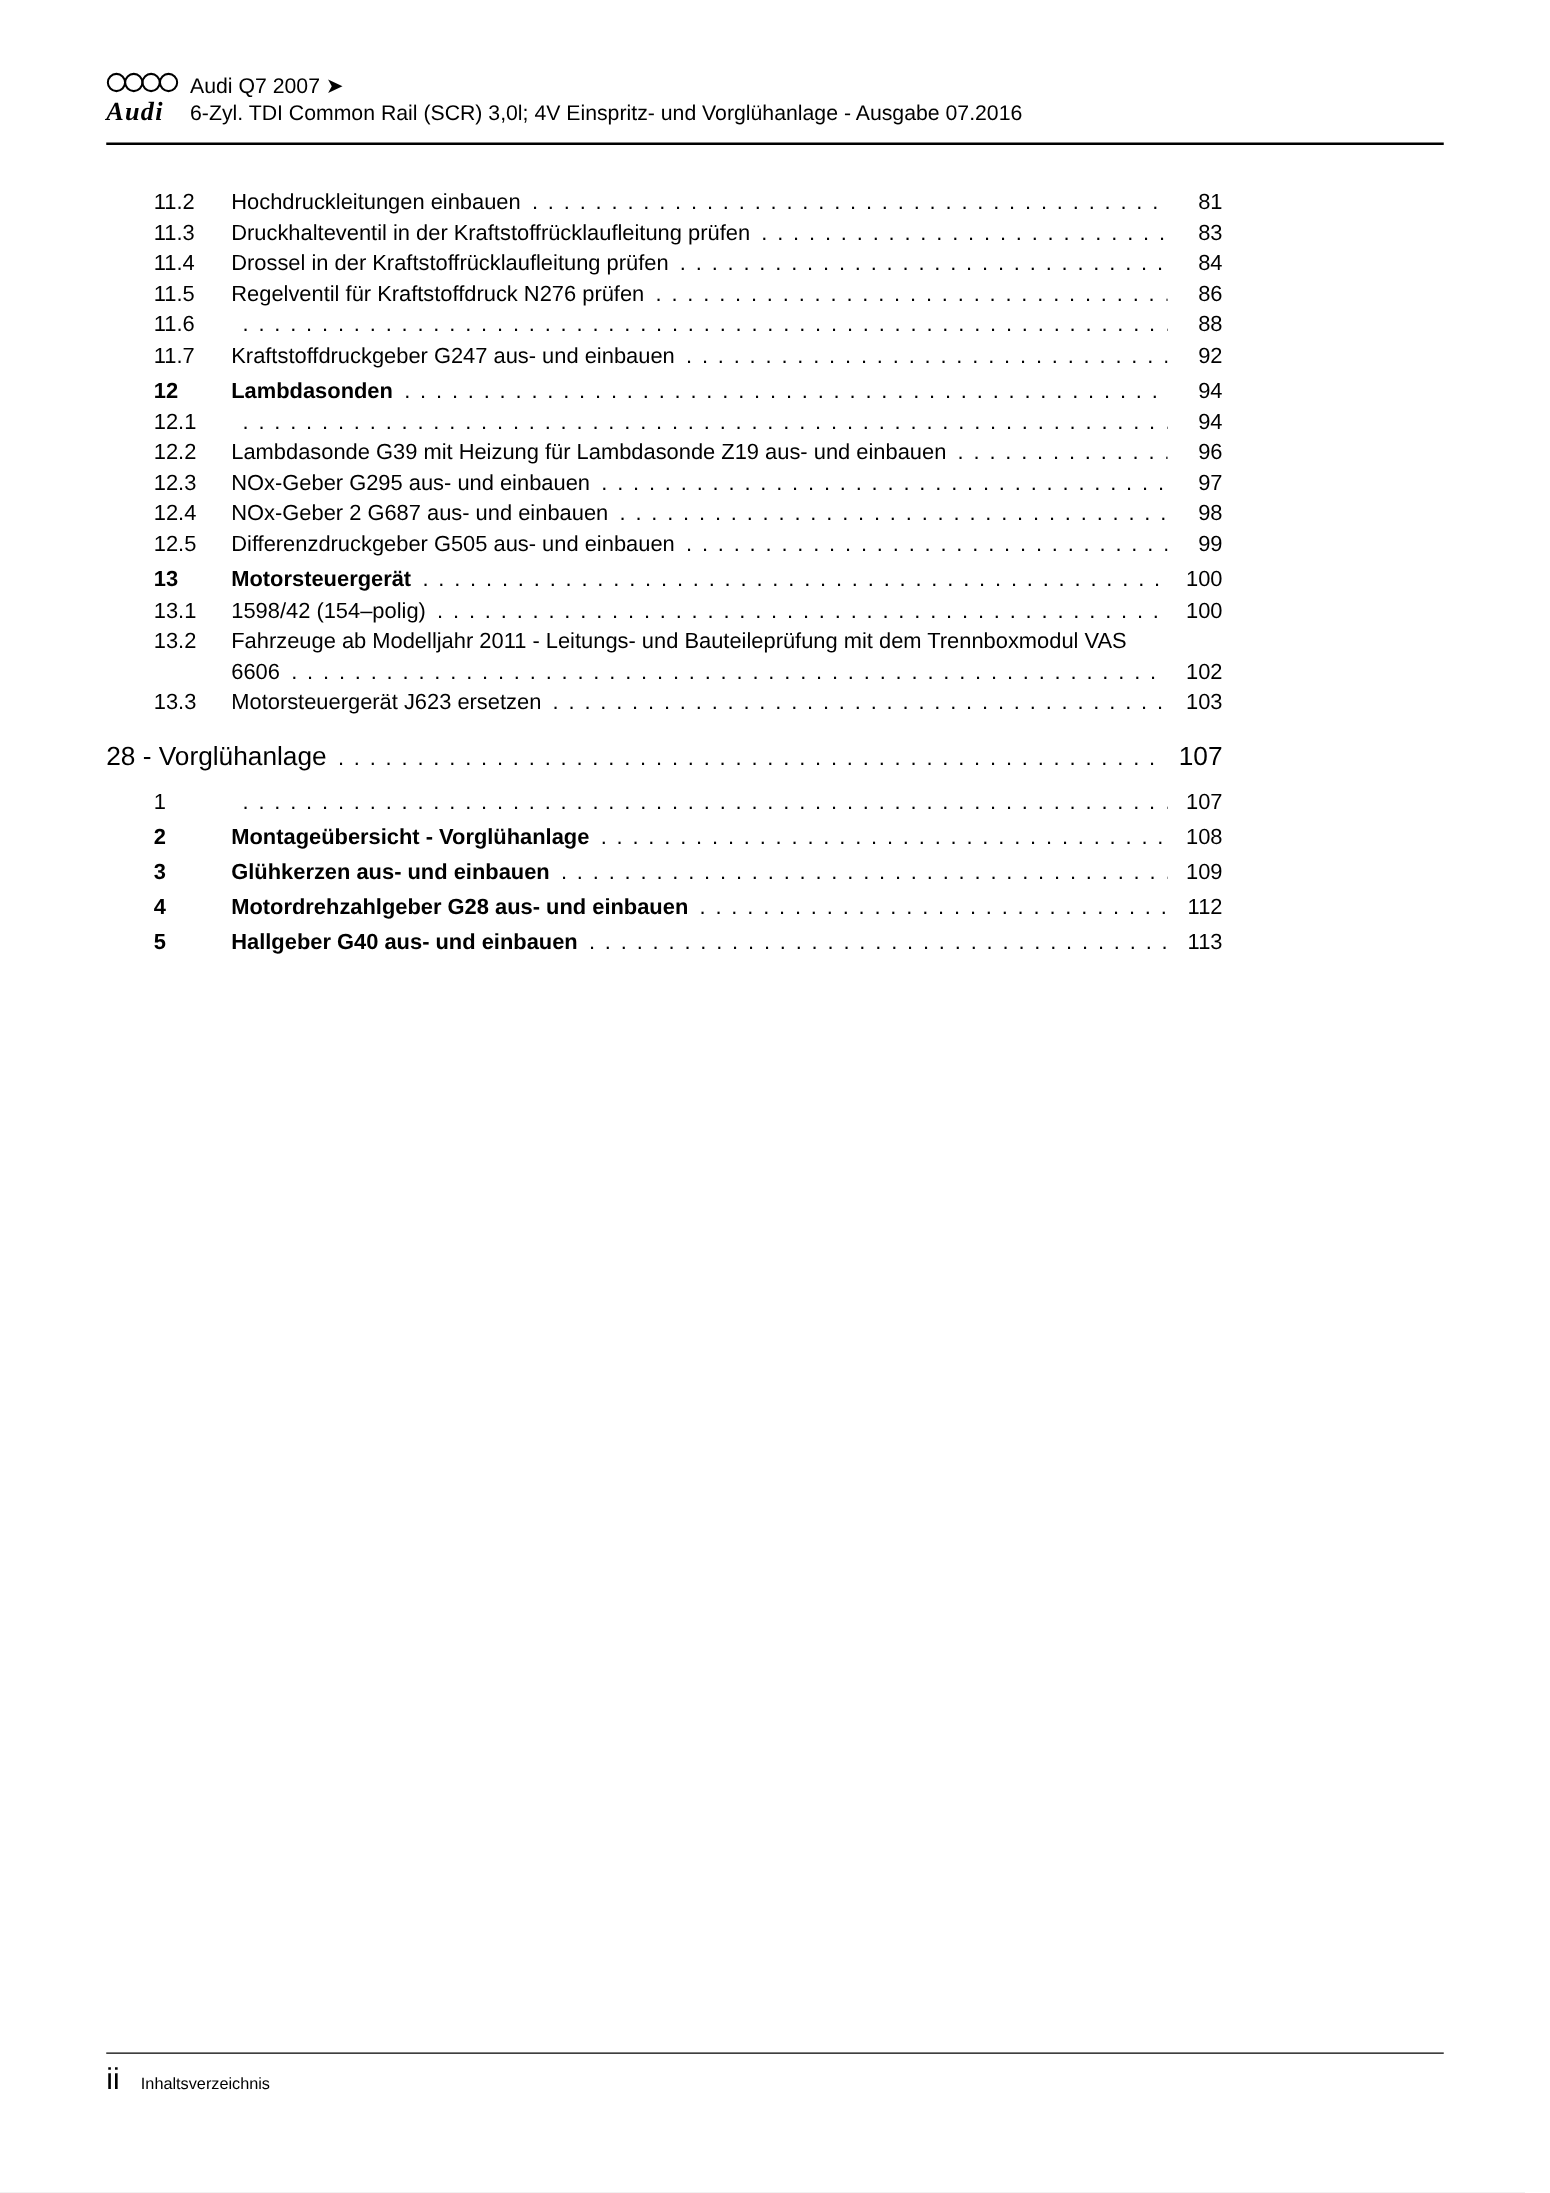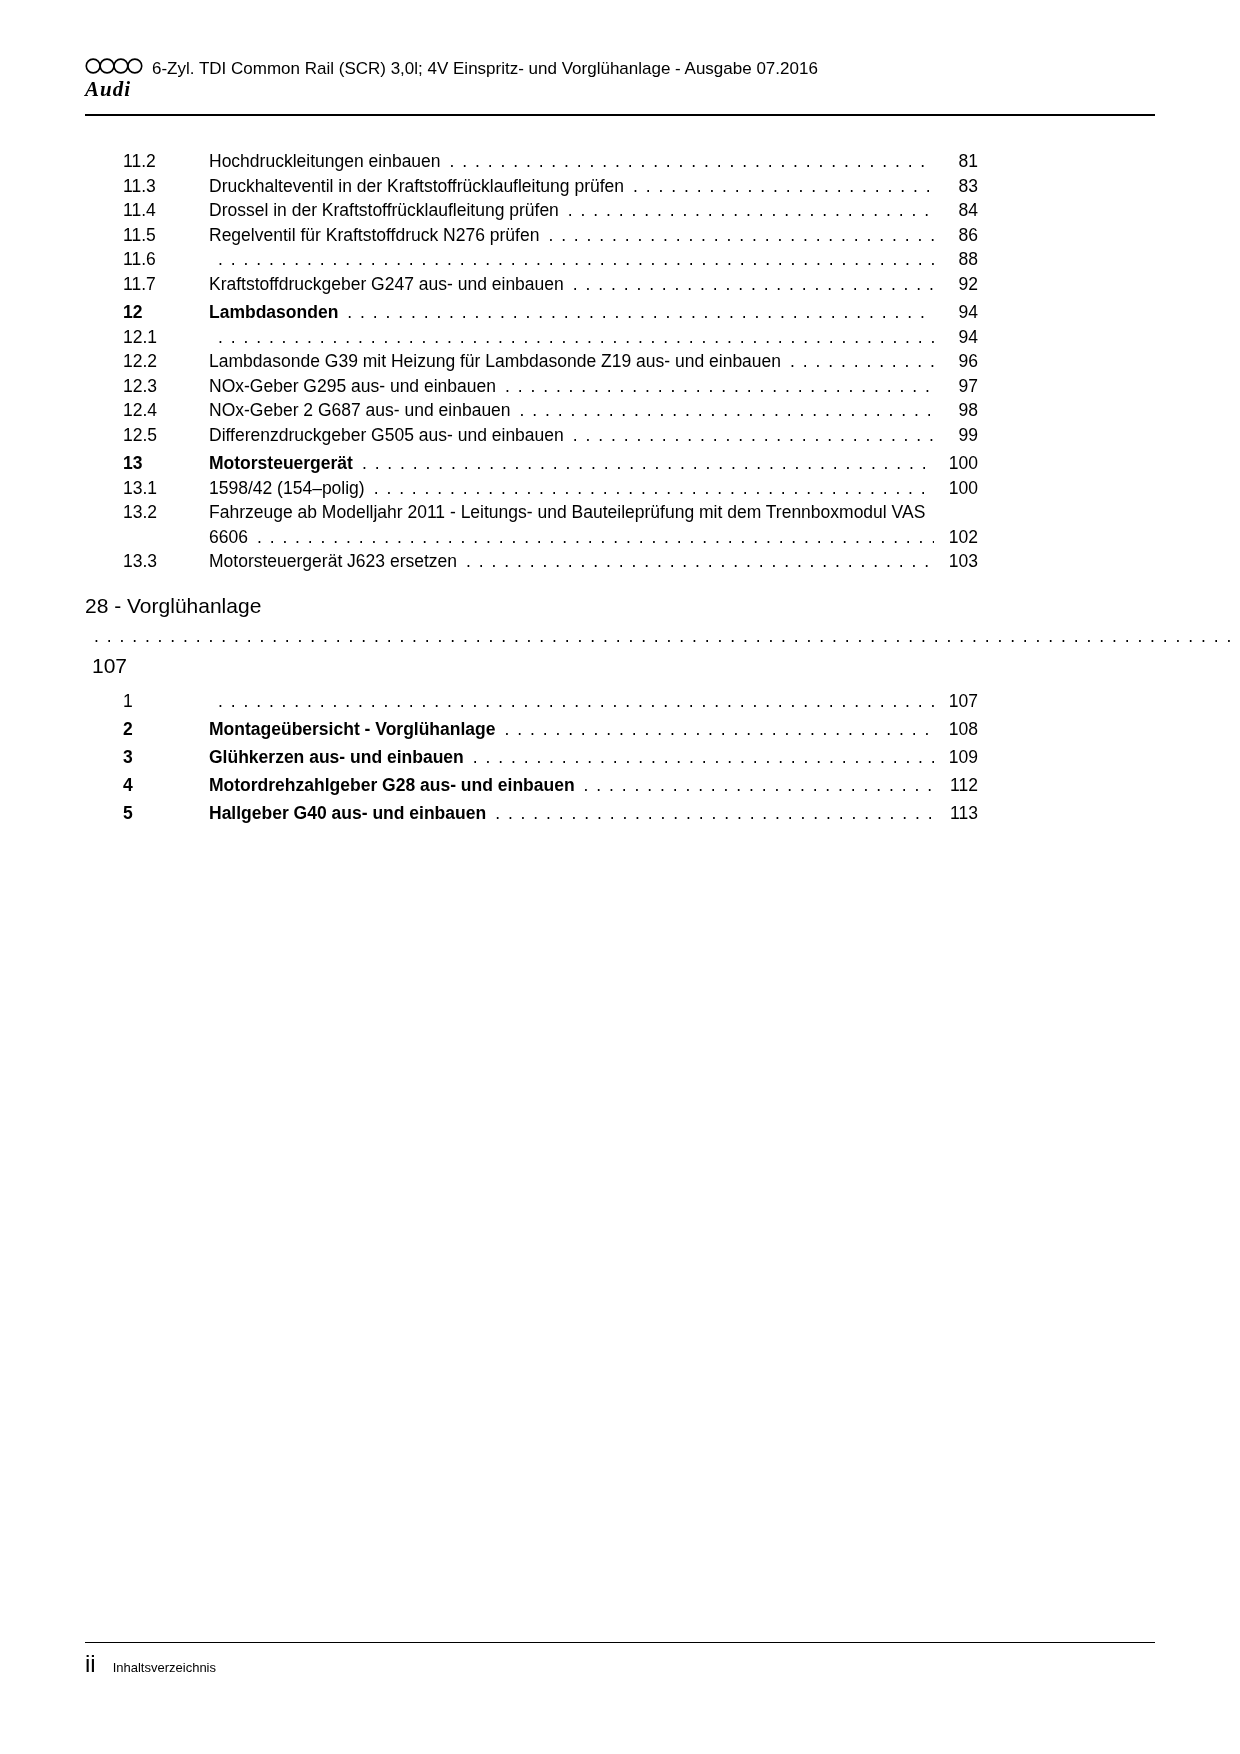--- a/index.html
+++ b/index.html
@@ -42,21 +42,21 @@
     align-items: baseline;
     padding-left: 38px;
     font-size: 17.5px;
     line-height: 24.5px;
   }
   .row.wide { line-height: 28px; }
   .row.sect { margin-top: 4px; }
   .row.bold .num, .row.bold .title { font-weight: bold; }
 
   .num { flex: 0 0 62px; }
-  .body { flex: 1 1 auto; min-width: 0; display: block; margin-left: 24px; }
+  .body { flex: 1 1 auto; min-width: 0; display: block; }
   .line { display: flex; align-items: baseline; }
   .title { flex: 0 1 auto; white-space: nowrap; }
   .leader {
     flex: 1 1 auto;
     overflow: hidden;
     white-space: nowrap;
     letter-spacing: 1.5px;
     padding-left: 9px;
     margin-right: 6px;
     font-size: 17.5px;
@@ -64,21 +64,20 @@
   }
   .page-num { flex: 0 0 auto; min-width: 38px; text-align: right; font-weight: normal; }
 
   .chapter-row {
     display: flex;
     align-items: baseline;
     font-size: 21px;
     line-height: 30px;
     margin-top: 17px;
     margin-bottom: 6px;
-    flex-direction: column;
   }
   .ch-title { flex: 0 1 auto; white-space: nowrap; }
   .chapter-row .page-num { font-size: 21px; min-width: 42px; }
 
   
   .ftr { position: absolute; left: 85px; top: 1650px; display: flex; align-items: baseline; }
   .ftr-page { font-size: 24px; }
   .ftr-label { font-size: 13px; margin-left: 17px; }
 </style>
 </head>
@@ -92,20 +91,21 @@
         <g fill="none" stroke="#000" stroke-width="1.8">
           <circle cx="9" cy="11" r="7.6"></circle>
           <circle cx="24.3" cy="11" r="7.6"></circle>
           <circle cx="39.6" cy="11" r="7.6"></circle>
           <circle cx="55" cy="11" r="7.6"></circle>
         </g>
       </svg>
       <div class="brand">Audi</div>
     </div>
     <div class="hdr-text">
+      <div class="hl1">Audi Q7 2007 ➤</div>
       <div class="hl2">6-Zyl. TDI Common Rail (SCR) 3,0l; 4V Einspritz- und Vorglühanlage - Ausgabe 07.2016</div>
     </div>
   </header>
 
   <div class="rule rule-top"></div>
 
   <main class="toc">
       <div class="row">
         <span class="num">11.2</span>
         <span class="body">

